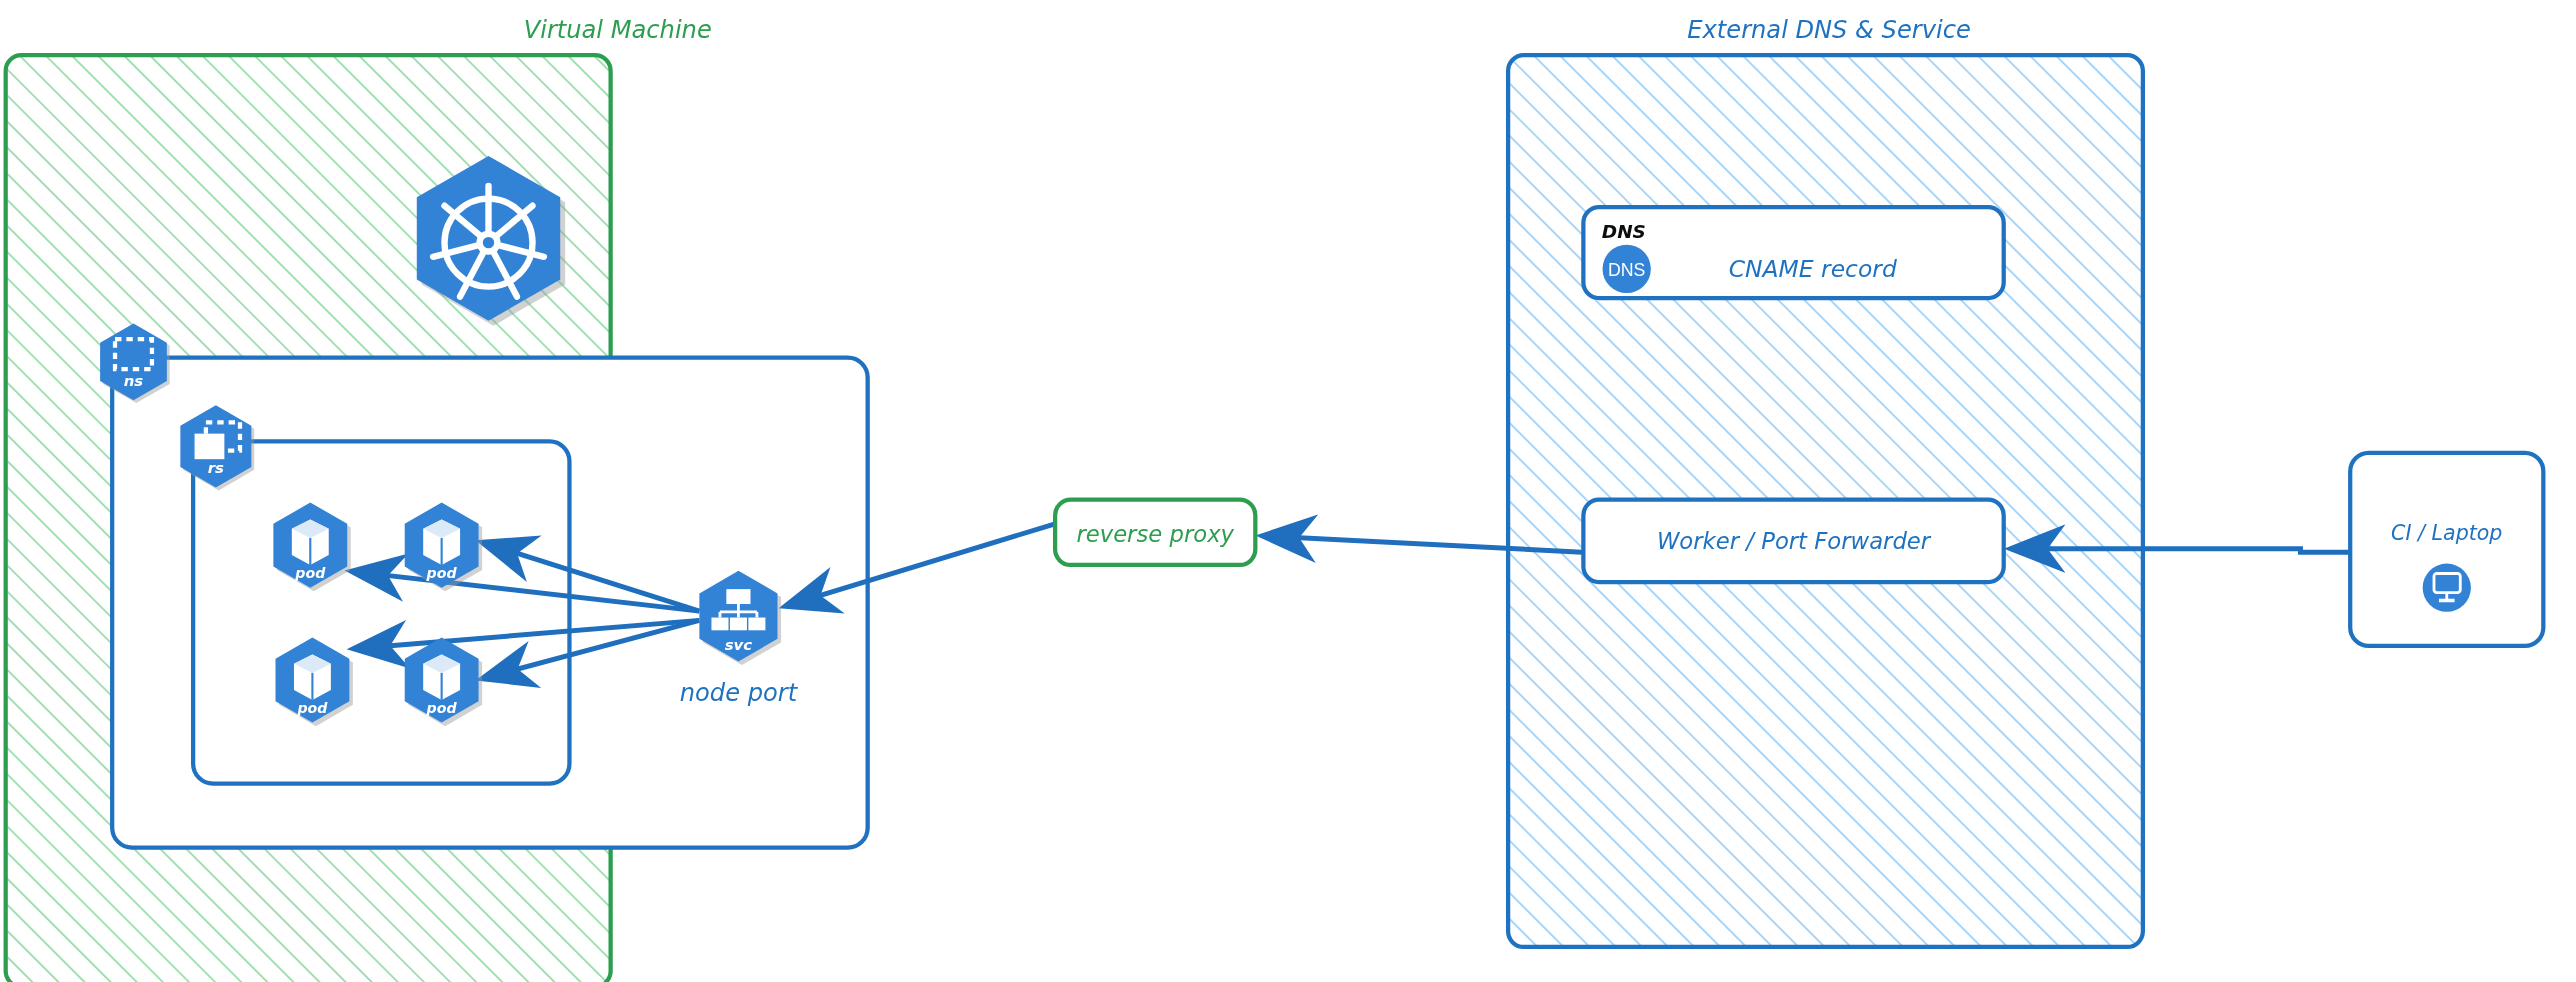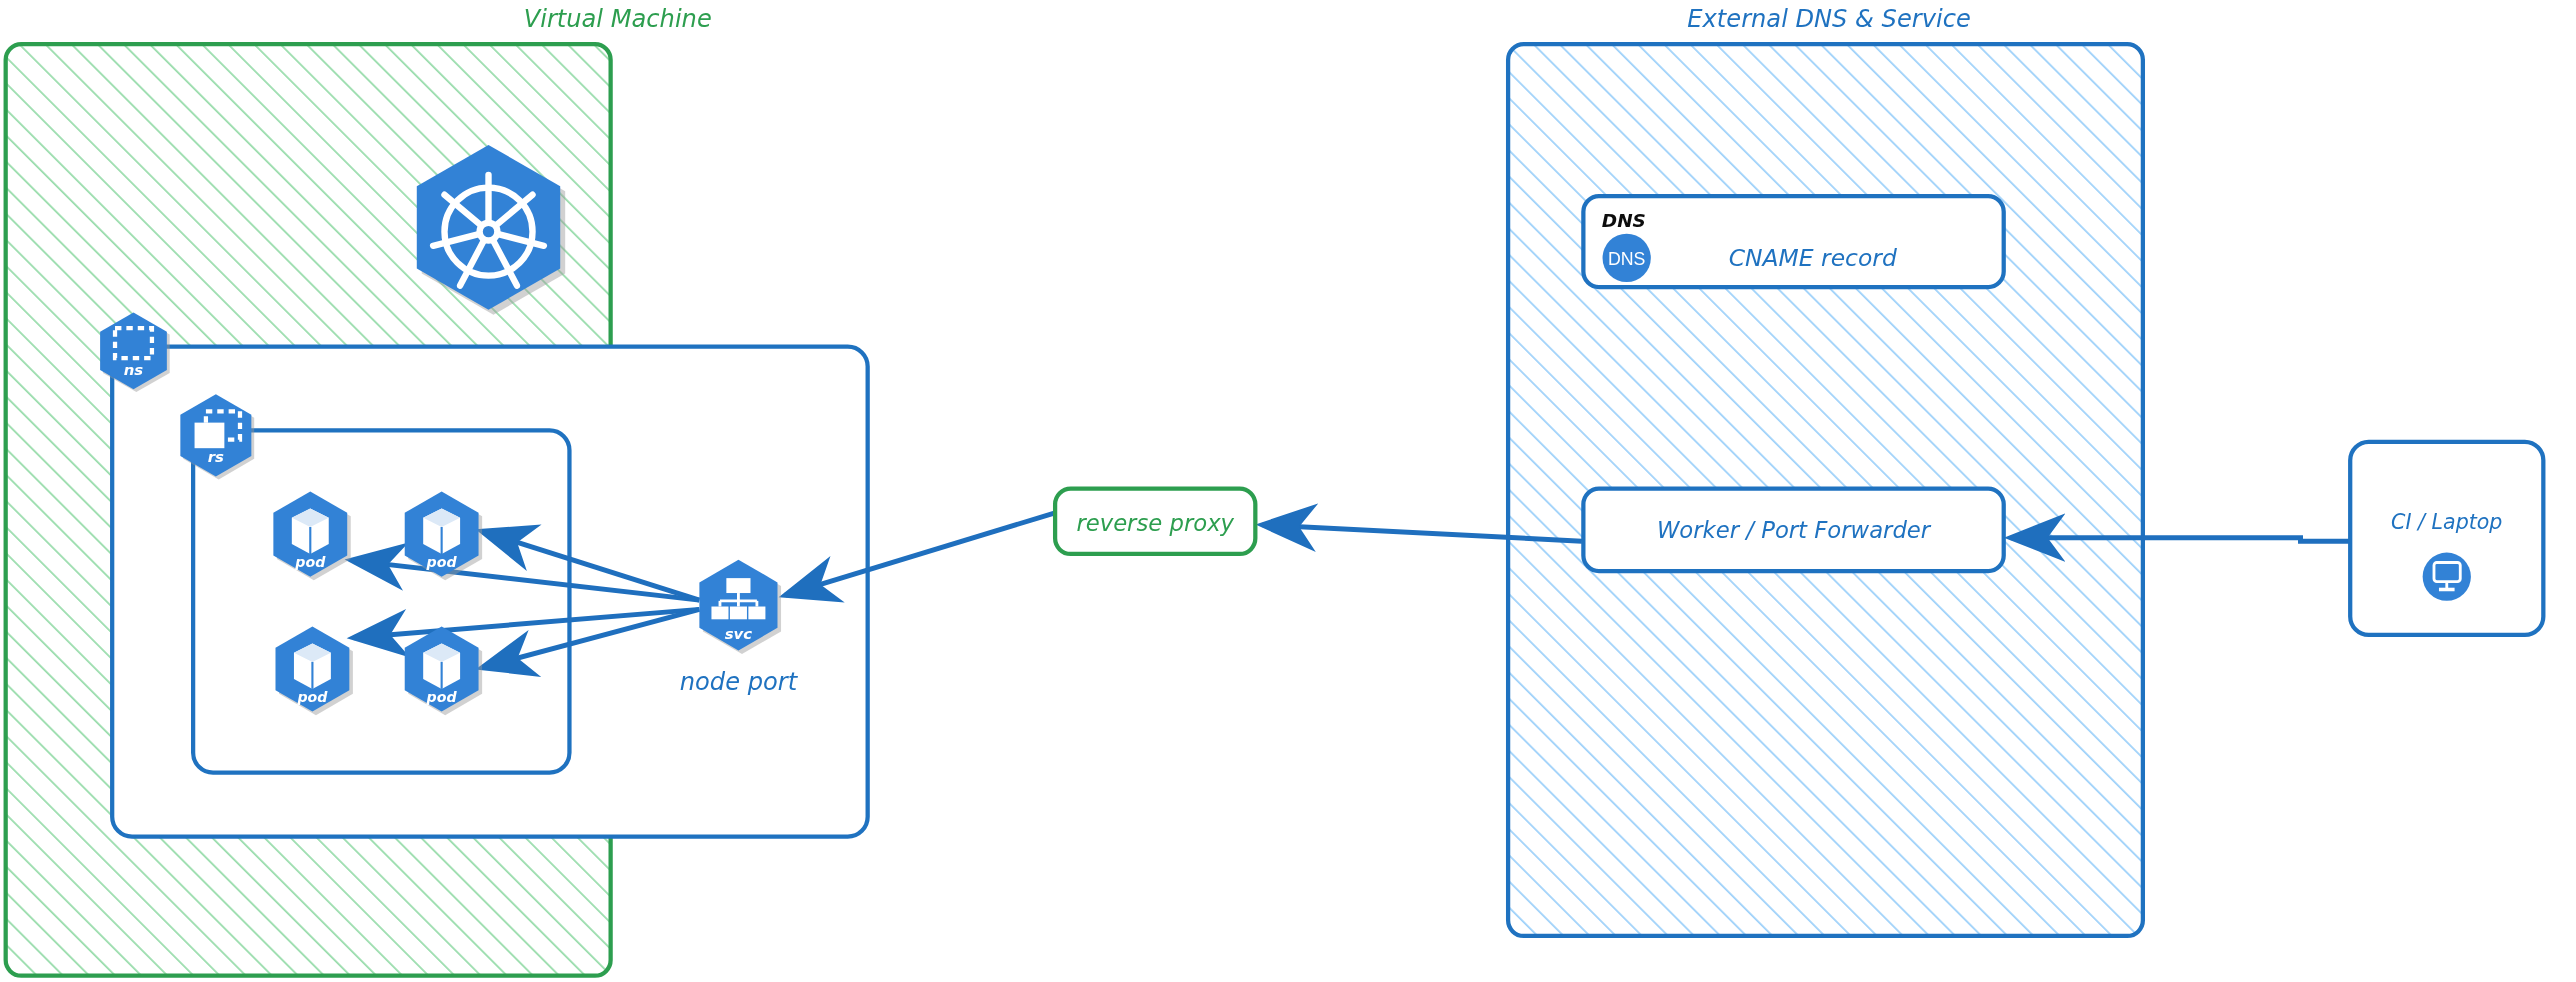--- a/index.html
+++ b/index.html
@@ -10,21 +10,21 @@
   }
   body {
     width: 2576px;
     height: 983px;
     font-family: "DejaVu Sans", sans-serif;
     overflow: hidden;
     position: relative;
   }
   #diagram-root {
     position: absolute;
-    left: 0; top: 0;
+    left: 0; top: 11px;
     width: 2576px;
     height: 768px;
   }
   svg.canvas {
     display: block;
     width: 2576px;
     height: 983px;
   }
   .hand-green {
     font-family: "DejaVu Sans", sans-serif;

